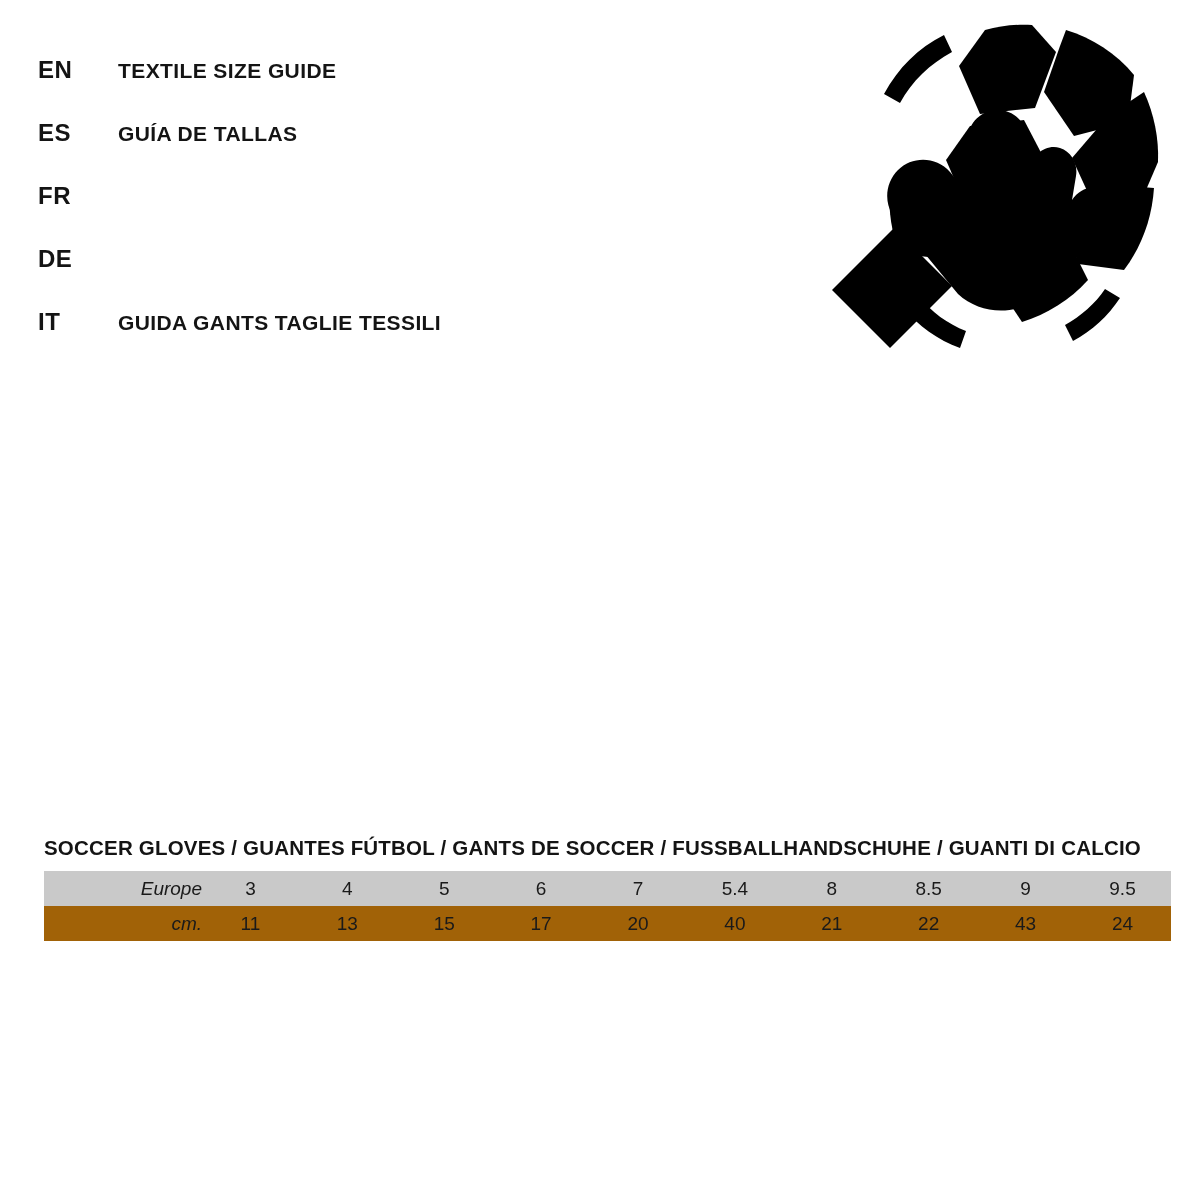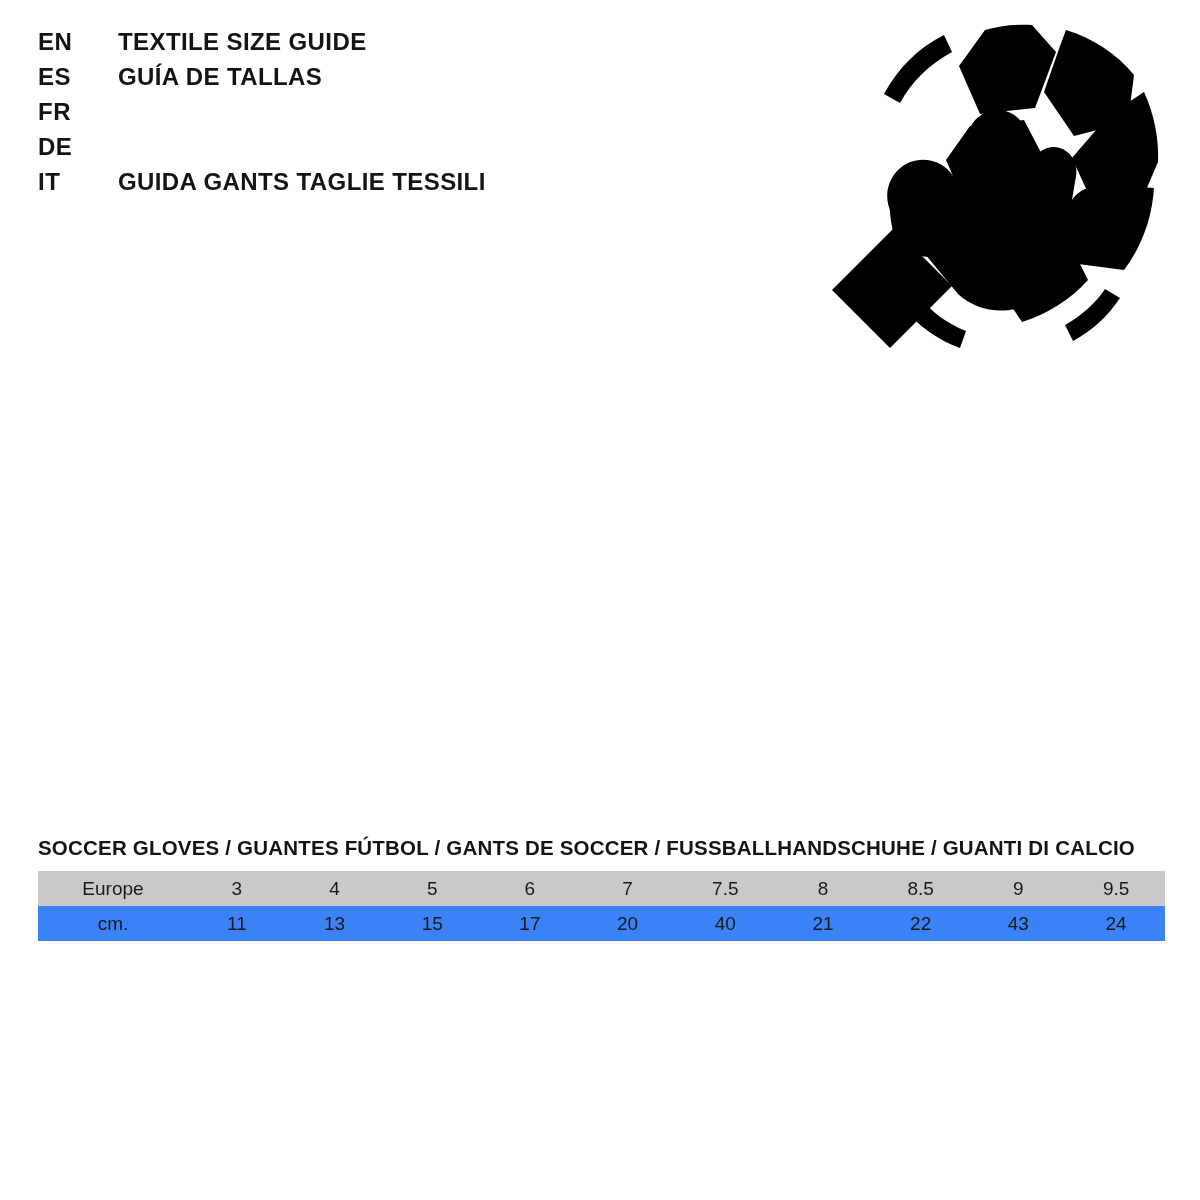--- a/index.html
+++ b/index.html
@@ -20,32 +20,33 @@
   .lang-block {
     position: absolute;
     left: 38px;
     top: 30px;
     width: 640px;
   }
   .lang-row {
     display: flex;
     align-items: baseline;
     height: 35px;
+    margin-top: 28px;
   }
   .lang-code {
     width: 80px;
     flex: 0 0 80px;
     font-size: 24px;
     font-weight: 700;
     letter-spacing: 0.5px;
     color: #141414;
     line-height: 1;
   }
   .lang-text {
-    font-size: 24px;
+    font-size: 21px;
     font-weight: 700;
     letter-spacing: 0.4px;
     color: #141414;
     line-height: 1;
     white-space: nowrap;
   }
 
   
   .logo-wrap {
     position: absolute;
@@ -56,21 +57,21 @@
   }
   .logo-wrap svg {
     display: block;
     width: 100%;
     height: 100%;
   }
 
   
   .table-section {
     position: absolute;
-    left: 38px;
+    left: 44px;
     top: 836px;
     width: 1130px;
   }
   .table-title {
     font-size: 20.5px;
     font-weight: 700;
     color: #141414;
     letter-spacing: 0.2px;
     white-space: nowrap;
     margin-bottom: 11px;
@@ -86,26 +87,27 @@
     padding: 0;
     height: 35px;
     text-align: center;
     vertical-align: middle;
     font-weight: 400;
   }
   table.size-table tr.row-head td {
     background: #c9c9c9;
   }
   table.size-table tr.row-body td {
-    background: #3b82f6;
+    background: #a16207;
   }
   table.size-table td.label-cell {
-    text-align: center;
-    padding-left: 0;
+    text-align: right;
+    padding-left: 8px;
     width: 150px;
+    font-style: italic;
   }
 </style>
 </head>
 <body>
 
 <div class="lang-block">
   <div class="lang-row">
     <span class="lang-code">EN</span>
     <span class="lang-text">TEXTILE SIZE GUIDE</span>
   </div>
@@ -156,21 +158,21 @@
   <div class="table-title">SOCCER GLOVES / GUANTES FÚTBOL / GANTS DE SOCCER / FUSSBALLHANDSCHUHE / GUANTI DI CALCIO</div>
   <table class="size-table">
     <tbody>
       <tr class="row-head">
         <td class="label-cell">Europe</td>
         <td>3</td>
         <td>4</td>
         <td>5</td>
         <td>6</td>
         <td>7</td>
-        <td>7.5</td>
+        <td>5.4</td>
         <td>8</td>
         <td>8.5</td>
         <td>9</td>
         <td>9.5</td>
       </tr>
       <tr class="row-body">
         <td class="label-cell">cm.</td>
         <td>11</td>
         <td>13</td>
         <td>15</td>

